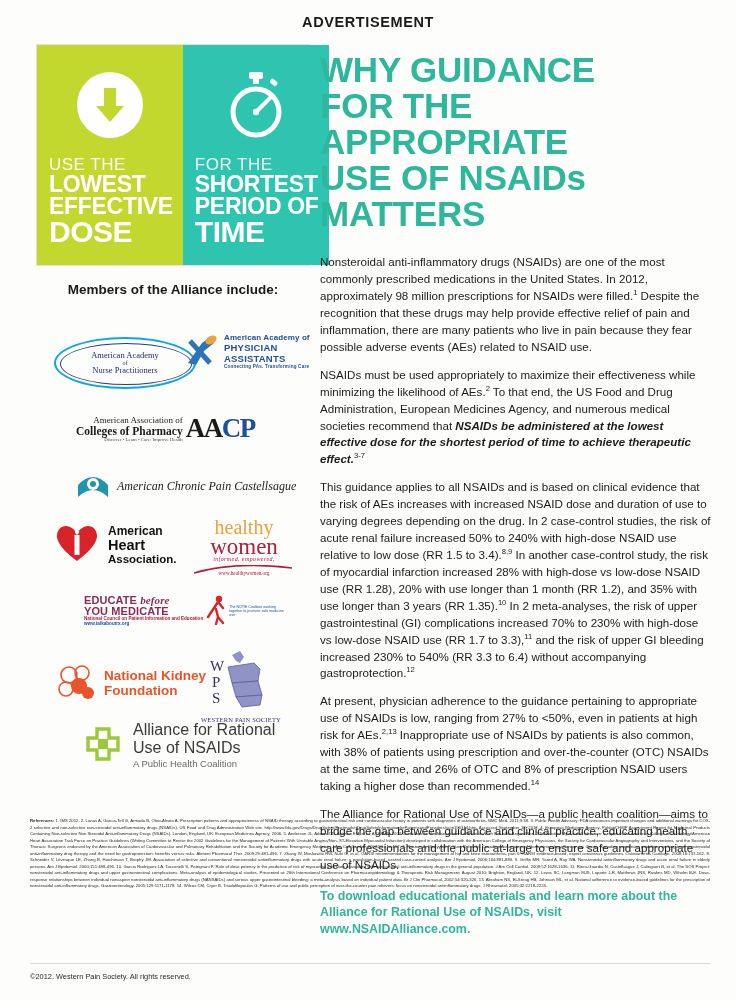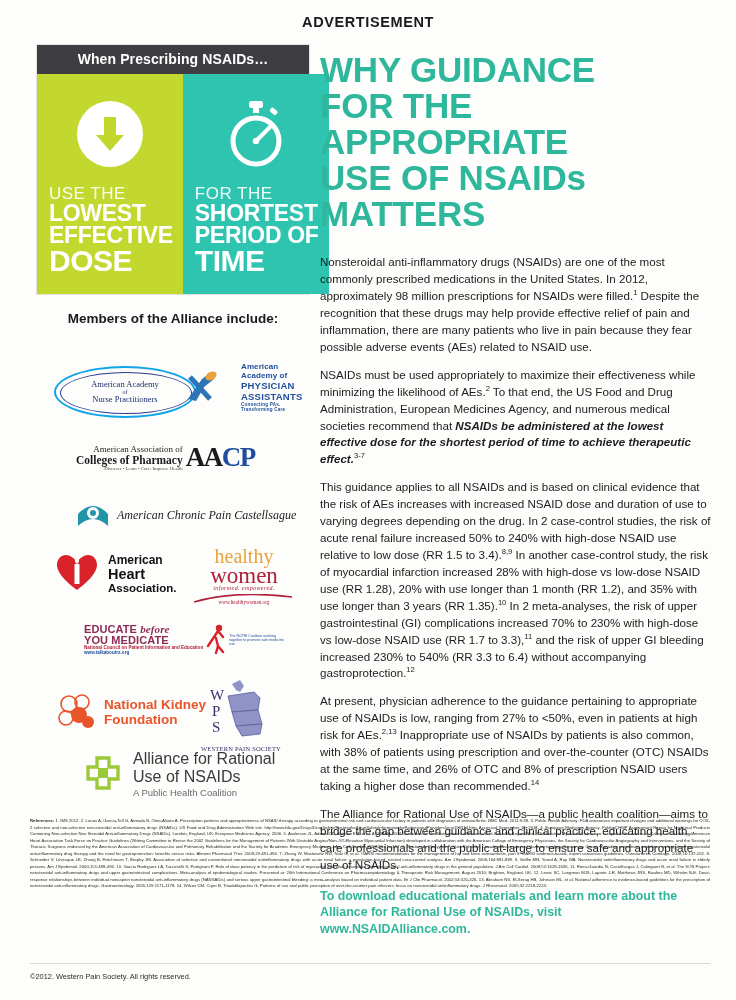--- a/index.html
+++ b/index.html
@@ -148,21 +148,21 @@
     left: 4px; top: 4px;
     width: 130px; height: 40px;
     border: 1px solid #2a3b8f;
     border-radius: 50%;
   }
   .aanp-t1 { font-family: "Liberation Serif", serif; font-size: 8.5px; color: #1c2f6b; line-height: 1.05; }
   .aanp-t2 { font-family: "Liberation Serif", serif; font-size: 6px; color: #1c2f6b; }
   .aanp-t3 { font-family: "Liberation Serif", serif; font-size: 8.5px; color: #1c2f6b; line-height: 1.05; }
 
   
-  .aapa { display: flex; align-items: center; gap: 21px; }
+  .aapa { display: flex; align-items: center; gap: 4px; }
   .aapa-mark { width: 36px; height: 36px; position: relative; flex: none; }
   .aapa-txt { text-align: left; }
   .aapa-l1 { font-size: 8px; font-weight: bold; color: #1f4e9c; letter-spacing: .1px; }
   .aapa-l2 { font-size: 9.5px; font-weight: bold; color: #1f4e9c; letter-spacing: .2px; }
   .aapa-l3 { font-size: 4.6px; font-weight: bold; color: #1f4e9c; letter-spacing: .2px; }
 
   
   .aacp { display: flex; align-items: center; gap: 3px; }
   .aacp-txt { text-align: right; }
   .aacp-l1 { font-family: "Liberation Serif", serif; font-size: 9px; color: #1a1a1a; }
@@ -288,23 +288,20 @@
 </head>
 <body>
 
 <div class="page">
 
   <div class="ad-header">ADVERTISEMENT</div>
 
   <div class="left-col">
 
     <div class="info-box">
-      <div class="info-banner">
-        <span class="light">When Prescribing </span><span class="bold">NSAIDs…</span>
-      </div>
       <div class="info-panels">
 
         <div class="panel panel-left">
           <div class="panel-icon">
             <div class="circle-icon">
               <svg width="40" height="42" viewBox="0 0 40 42" aria-hidden="true">
                 <polygon points="14,4 26,4 26,22 34,22 20,38 6,22 14,22" fill="#c3d82e"></polygon>
               </svg>
             </div>
           </div>

